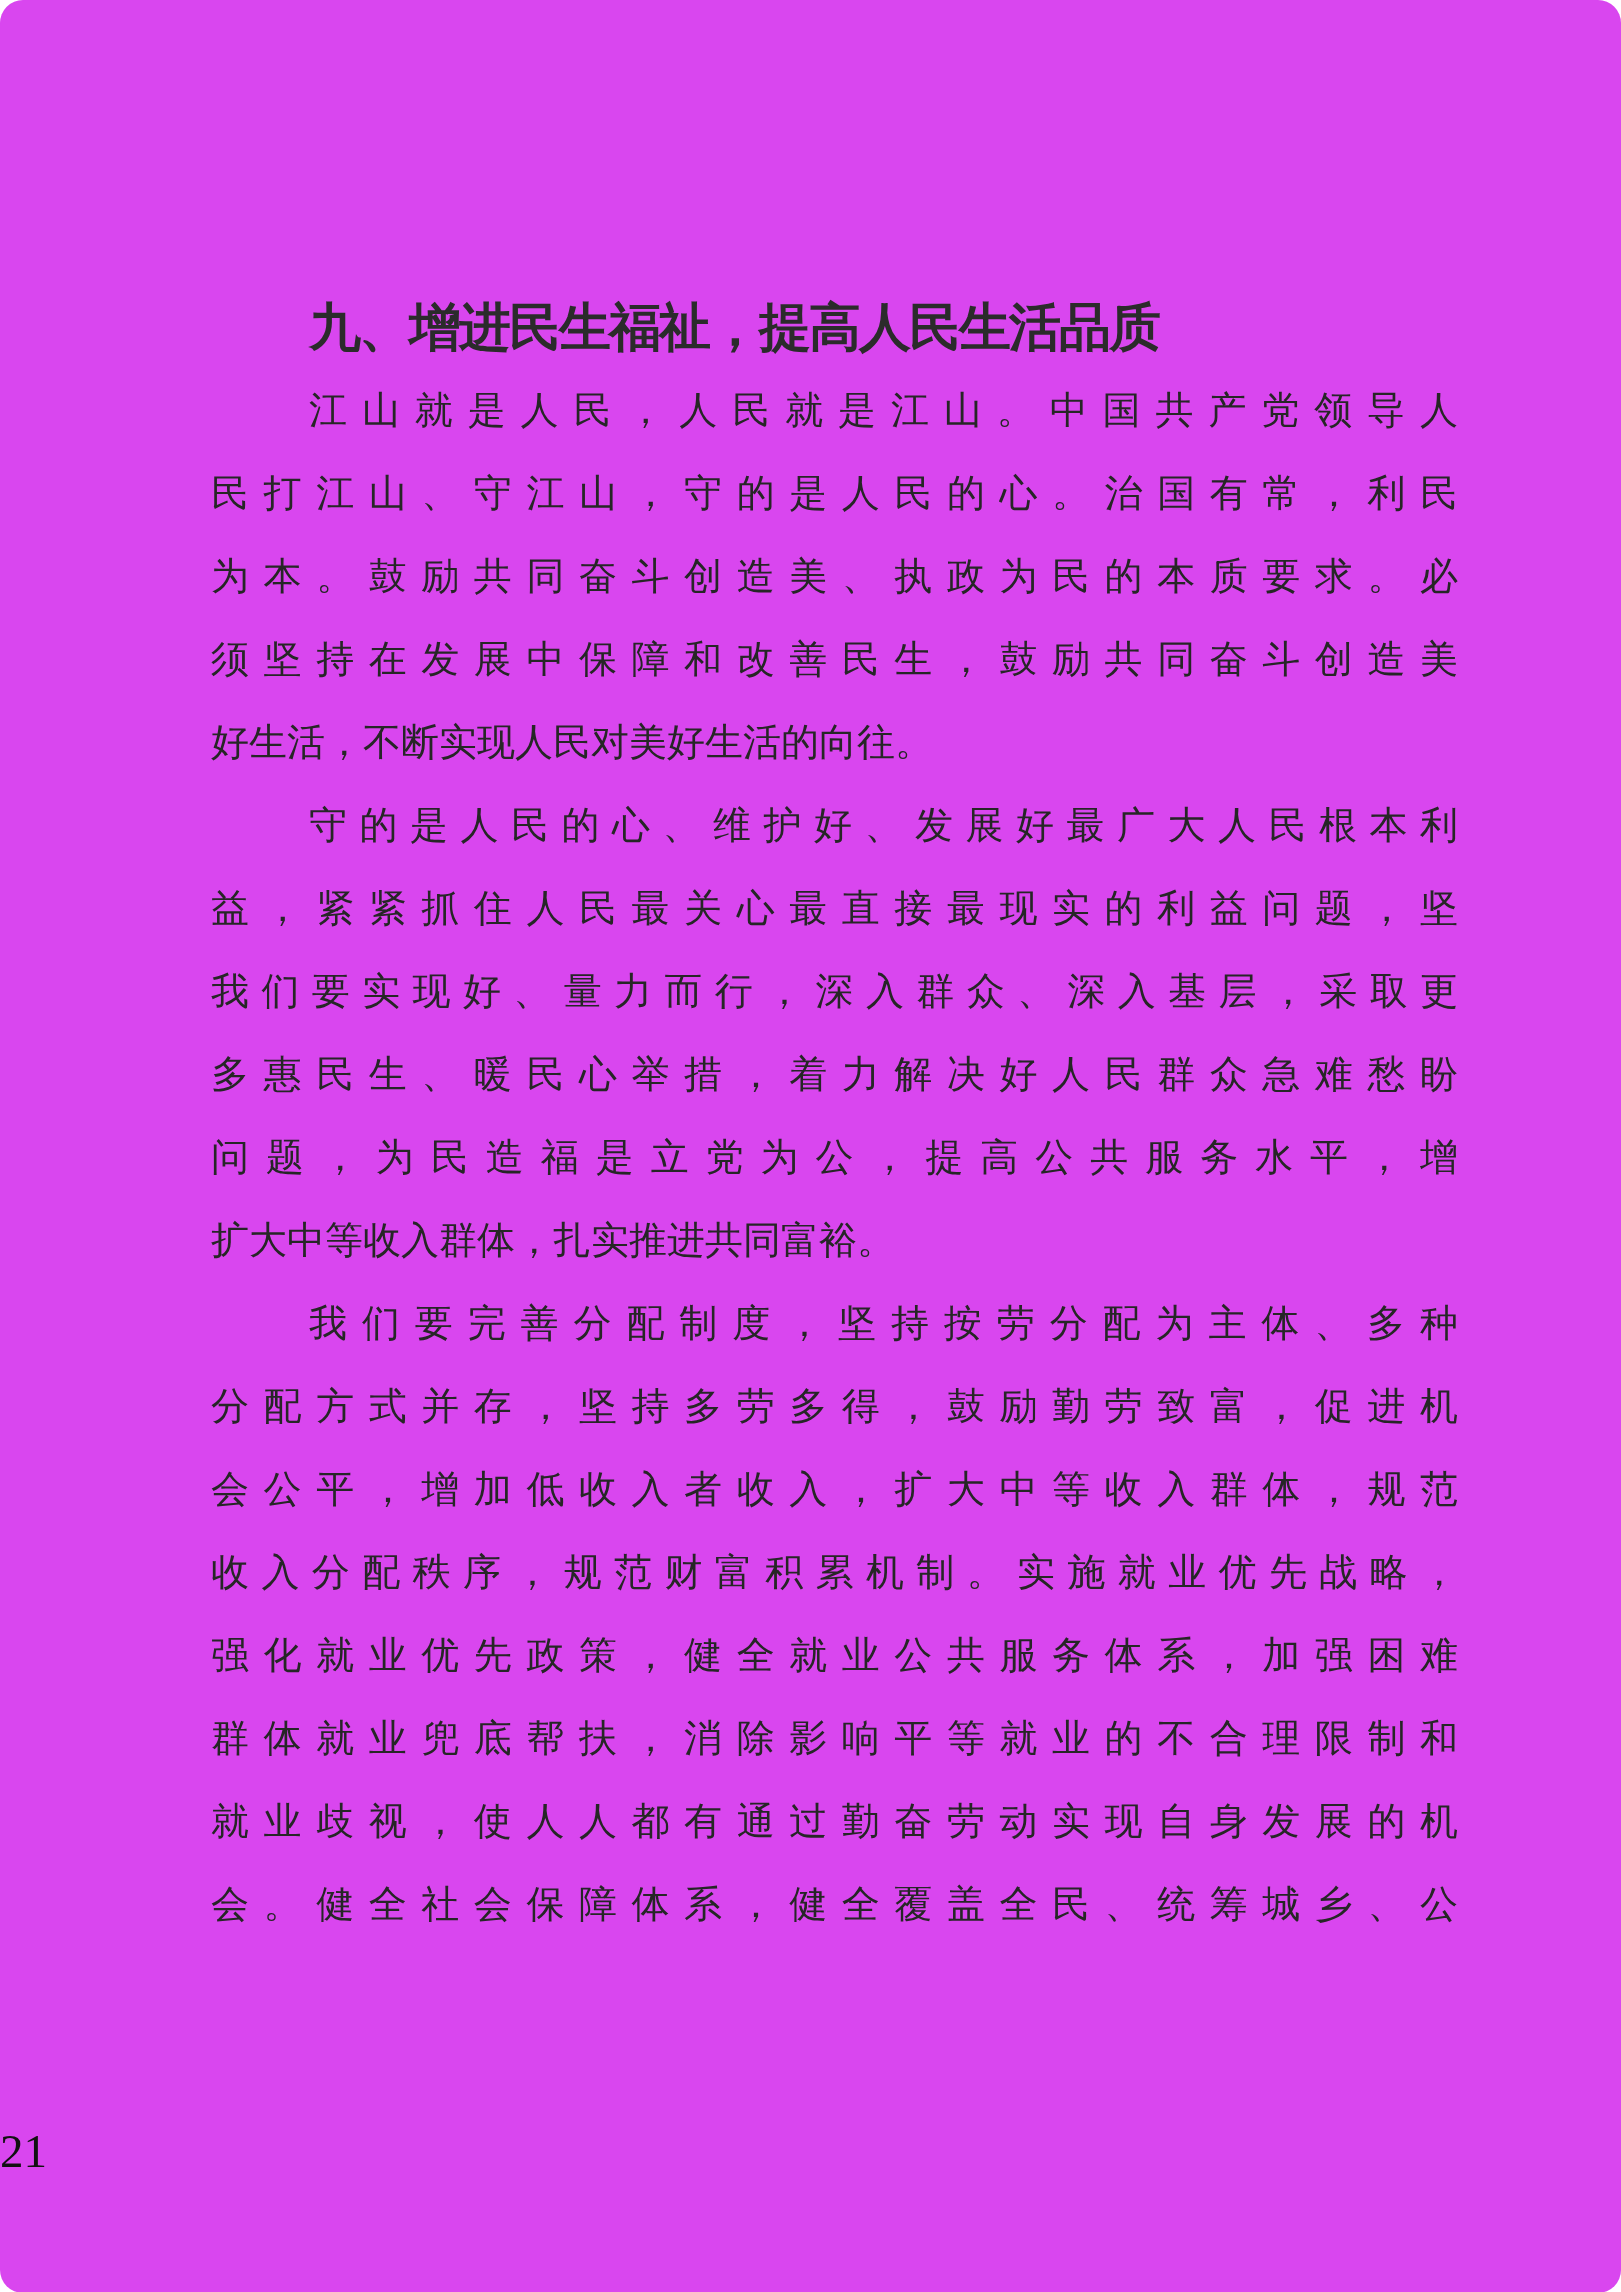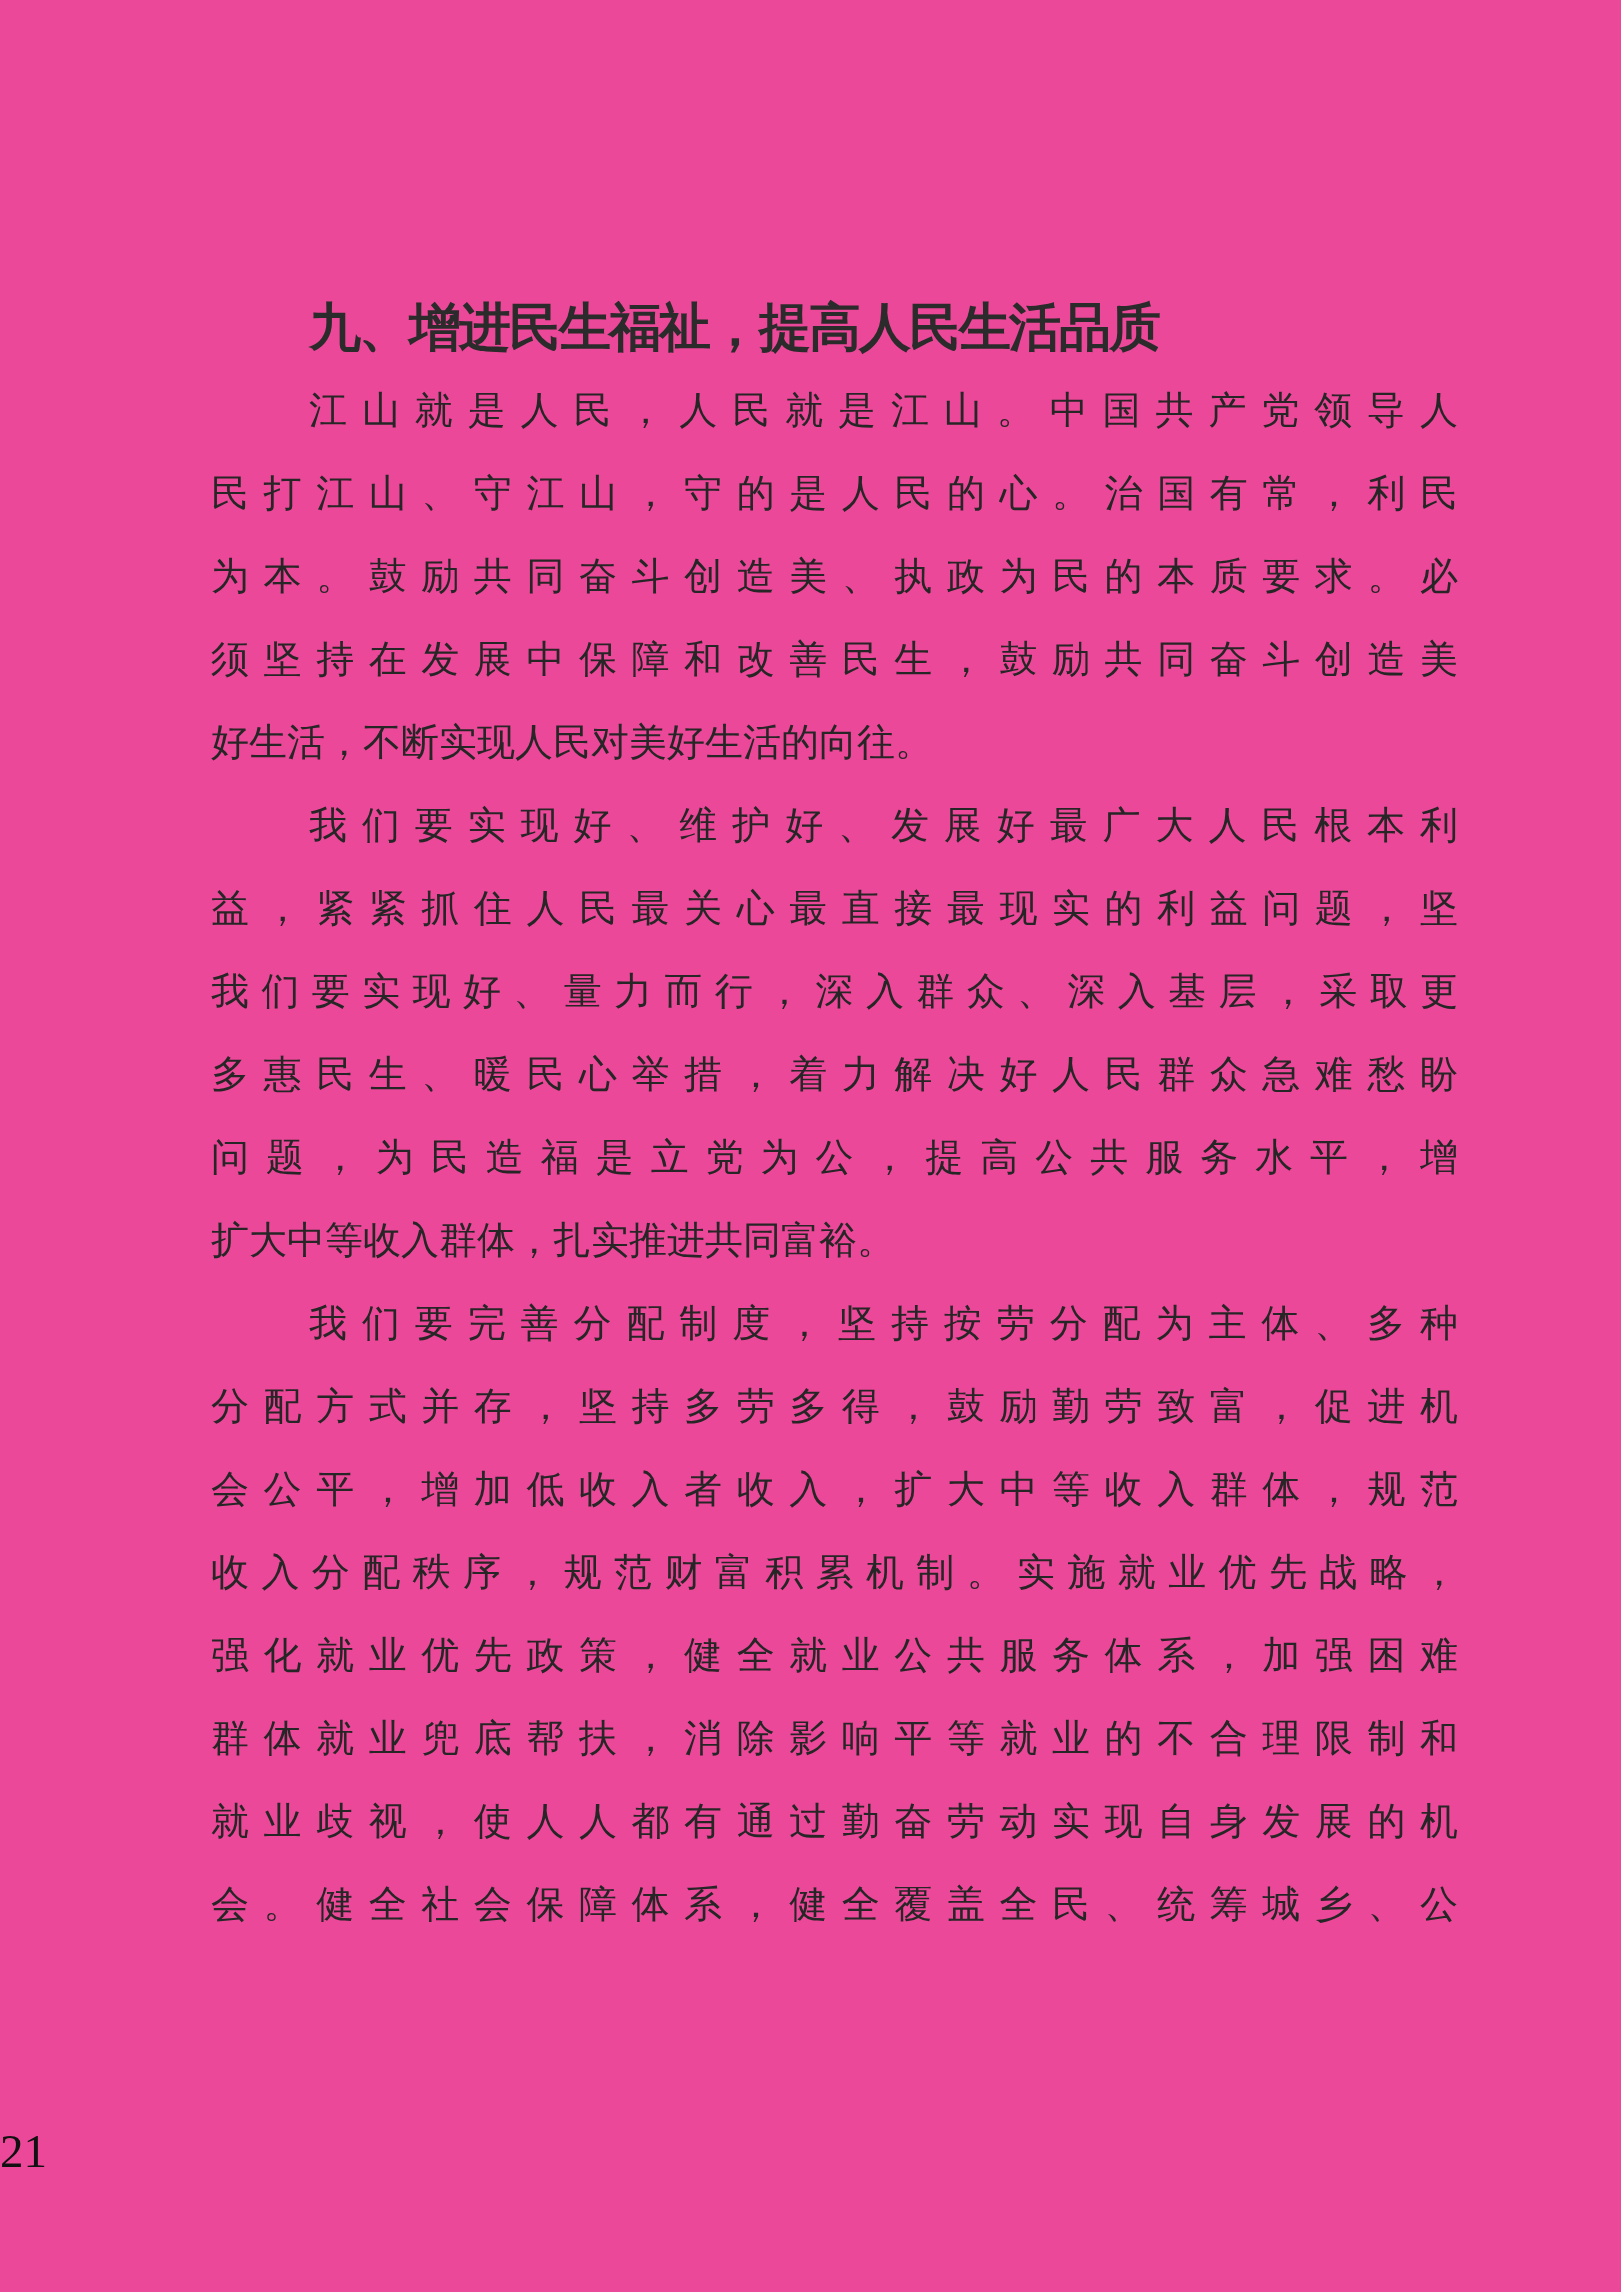--- a/index.html
+++ b/index.html
@@ -4,24 +4,25 @@
 <style>
   html, body {
     margin: 0;
     padding: 0;
     background: #ffffff;
   }
   .page {
     position: relative;
     width: 1621px;
     height: 2293px;
-    background: #ec4899;
+    background: #d946ef;
     overflow: hidden;
     font-family: "Liberation Serif", "DejaVu Serif", serif;
     color: #252525;
+    border-radius: 23px;
   }
   .content {
     position: absolute;
     left: 211px;
     top: 286px;
     width: 1247px;
   }
   .heading {
     margin: 0;
     font-family: "Liberation Sans", "DejaVu Sans", sans-serif;
@@ -70,21 +71,21 @@
     <h1 class="heading">九、增进民生福祉，提高人民生活品质</h1>
     <div id="document-body">
         <div class="paragraph">
           <div class="line indent justify">江山就是人民，人民就是江山。中国共产党领导人</div>
           <div class="line justify">民打江山、守江山，守的是人民的心。治国有常，利民</div>
           <div class="line justify">为本。鼓励共同奋斗创造美、执政为民的本质要求。必</div>
           <div class="line justify">须坚持在发展中保障和改善民生，鼓励共同奋斗创造美</div>
           <div class="line">好生活，不断实现人民对美好生活的向往。</div>
         </div>
         <div class="paragraph">
-          <div class="line indent justify">我们要实现好、维护好、发展好最广大人民根本利</div>
+          <div class="line indent justify">守的是人民的心、维护好、发展好最广大人民根本利</div>
           <div class="line justify">益，紧紧抓住人民最关心最直接最现实的利益问题，坚</div>
           <div class="line justify">我们要实现好、量力而行，深入群众、深入基层，采取更</div>
           <div class="line justify">多惠民生、暖民心举措，着力解决好人民群众急难愁盼</div>
           <div class="line justify">问题，为民造福是立党为公，提高公共服务水平，增</div>
           <div class="line">扩大中等收入群体，扎实推进共同富裕。</div>
         </div>
         <div class="paragraph">
           <div class="line indent justify">我们要完善分配制度，坚持按劳分配为主体、多种</div>
           <div class="line justify">分配方式并存，坚持多劳多得，鼓励勤劳致富，促进机</div>
           <div class="line justify">会公平，增加低收入者收入，扩大中等收入群体，规范</div>

